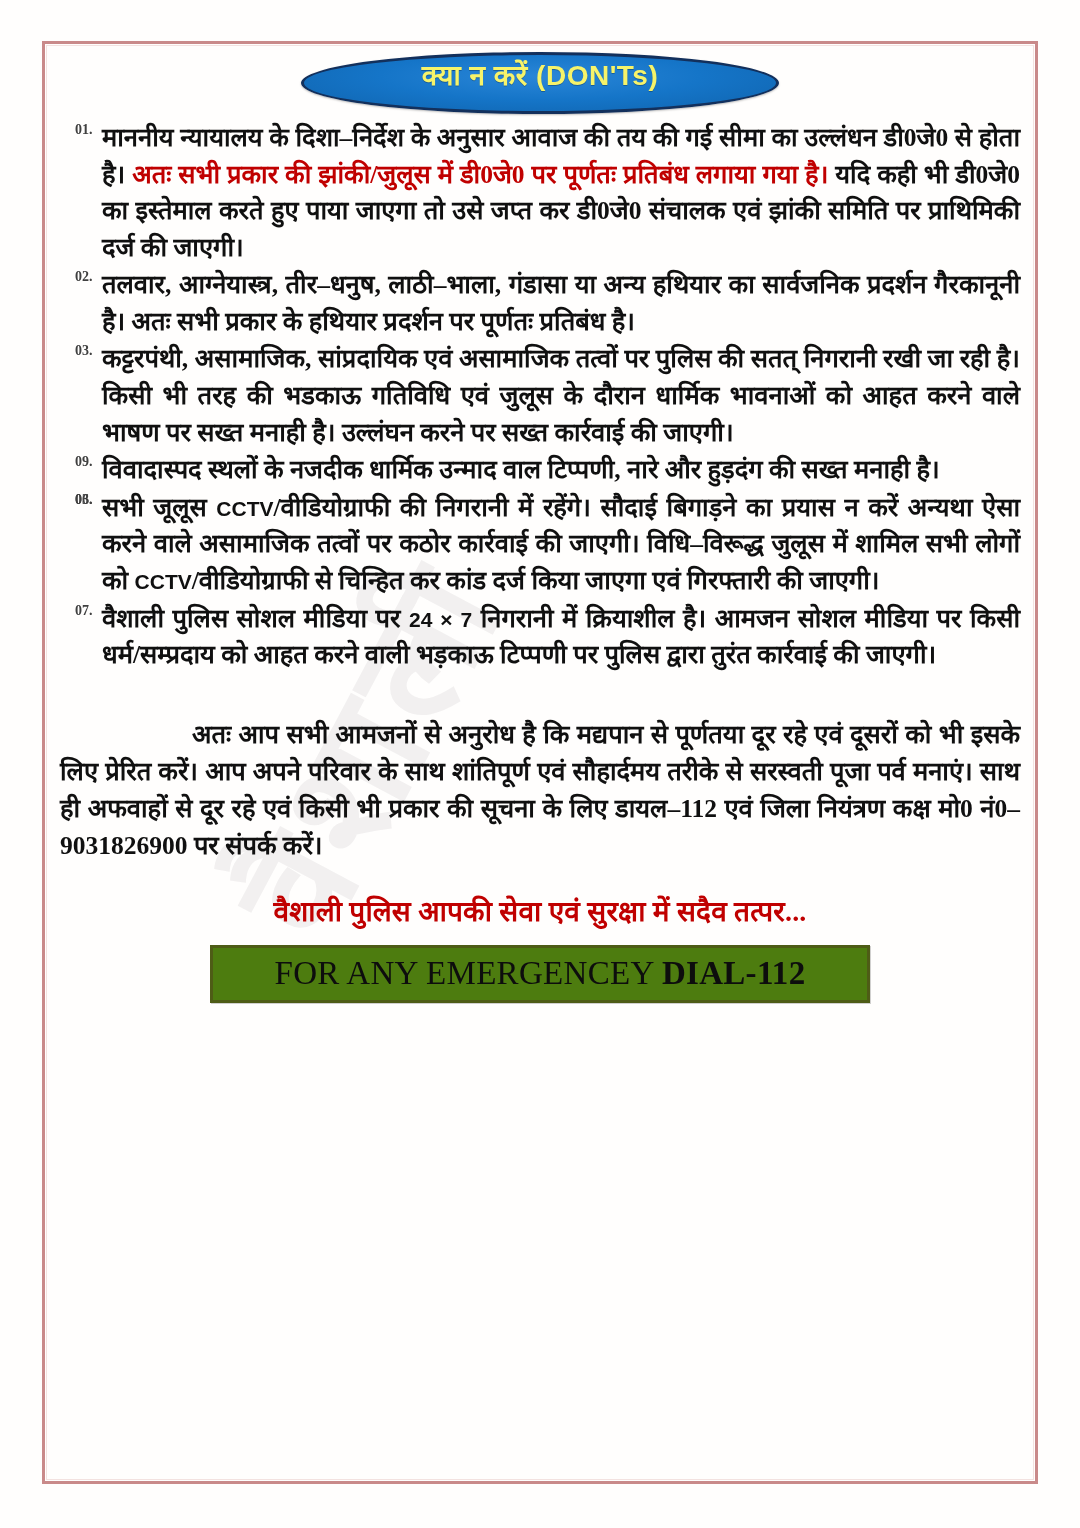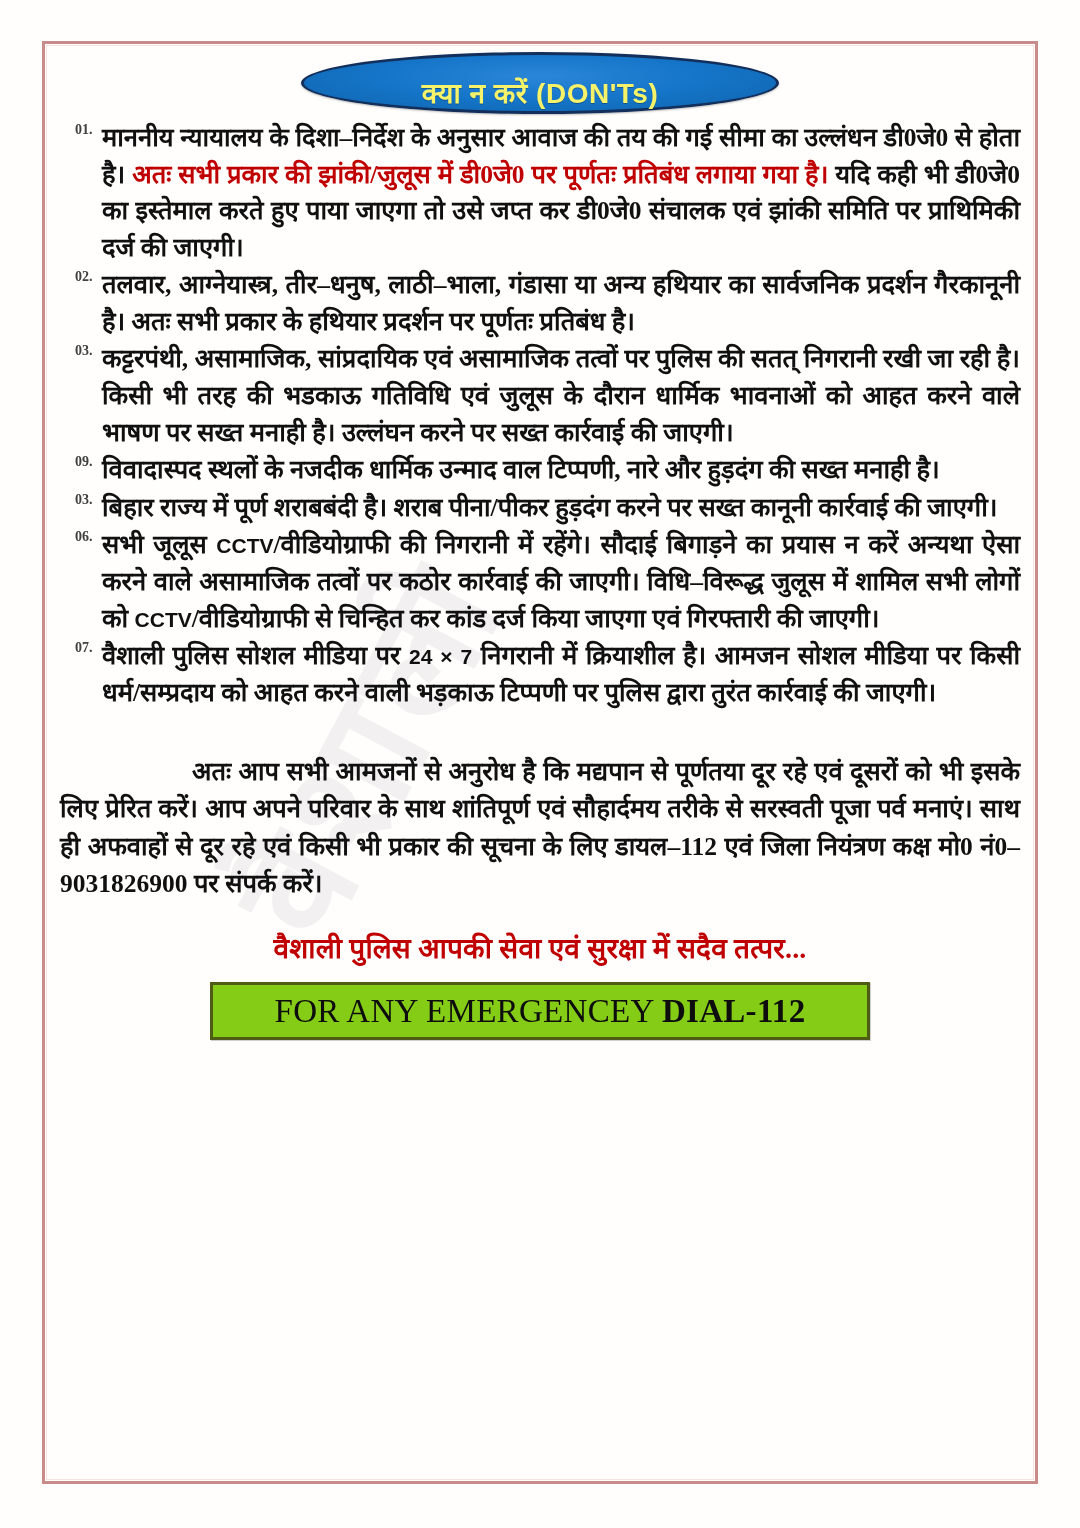--- a/index.html
+++ b/index.html
@@ -82,21 +82,21 @@
     margin-bottom: 6px;
   }
   .title-ellipse {
     width: 478px;
     height: 62px;
     border-radius: 50% / 50%;
     background: radial-gradient(ellipse at 50% 38%, #2a86d8 0%, #1575c8 48%, #0f63ad 100%);
     border: 3px solid #13305c;
     box-sizing: border-box;
     display: flex;
-    align-items: flex-end;
+    align-items: flex-start;
     justify-content: center;
     box-shadow: 0 1px 2px rgba(0,0,0,0.25);
   }
   .title-text {
     color: #f6f36a;
     font-family: "Liberation Sans", sans-serif;
     font-size: 28px;
     font-weight: bold;
     letter-spacing: 0.5px;
     text-shadow: 0 1px 0 rgba(0,0,0,0.25);
@@ -168,21 +168,21 @@
 
   
   .emergency-wrap {
     margin-top: 16px;
     display: flex;
     justify-content: center;
   }
   .emergency-box {
     width: 660px;
     height: 58px;
-    background: #84cc16;
+    background: #4d7c0f;
     border: 3px solid #4e5c16;
     box-sizing: border-box;
     display: flex;
     align-items: center;
     justify-content: center;
     box-shadow: 1px 1px 0 rgba(0,0,0,0.18);
   }
   .emergency-text {
     font-family: "Liberation Serif", "DejaVu Serif", serif;
     font-size: 33px;
@@ -222,21 +222,21 @@
 
       <li class="rule">
         <span class="rule-num">03.</span><span class="hi">कट्टरपंथी, असामाजिक, सांप्रदायिक एवं असामाजिक तत्वों पर पुलिस की सतत् निगरानी रखी जा रही है। किसी भी तरह की भडकाऊ गतिविधि एवं जुलूस के दौरान धार्मिक भावनाओं को आहत करने वाले भाषण पर सख्त मनाही है। उल्लंघन करने पर सख्त कार्रवाई की जाएगी।</span>
       </li>
 
       <li class="rule">
         <span class="rule-num">09.</span><span class="hi">विवादास्पद स्थलों के नजदीक धार्मिक उन्माद वाल टिप्पणी, नारे और हुड़दंग की सख्त मनाही है।</span>
       </li>
 
       <li class="rule">
-        <span class="rule-num">03.</span><span class="hi">बिहार राज्य में पूर्ण शराबबंदी है। शराब पीना/पीकर हुड़दंग करने पर सख्त कानूनी कार्रवाई की जाएगी।</span>
+        <span class="rule-num">03.</span>
       </li>
 
       <li class="rule">
         <span class="rule-num">06.</span><span class="hi">सभी जूलूस </span><span class="latin">CCTV</span><span class="hi">/वीडियोग्राफी की निगरानी में रहेंगे। सौदाई बिगाड़ने का प्रयास न करें अन्यथा ऐसा करने वाले असामाजिक तत्वों पर कठोर कार्रवाई की जाएगी। विधि–विरूद्ध जुलूस में शामिल सभी लोगों को  </span><span class="latin">CCTV</span><span class="hi">/वीडियोग्राफी से चिन्हित कर कांड दर्ज किया जाएगा एवं गिरफ्तारी की जाएगी।</span>
       </li>
 
       <li class="rule">
         <span class="rule-num">07.</span><span class="hi">वैशाली पुलिस सोशल मीडिया पर </span><span class="latin">24 × 7</span><span class="hi"> निगरानी में क्रियाशील है। आमजन सोशल मीडिया पर किसी धर्म/सम्प्रदाय को आहत करने वाली भड़काऊ टिप्पणी पर पुलिस द्वारा तुरंत कार्रवाई की जाएगी।</span>
       </li>
 

